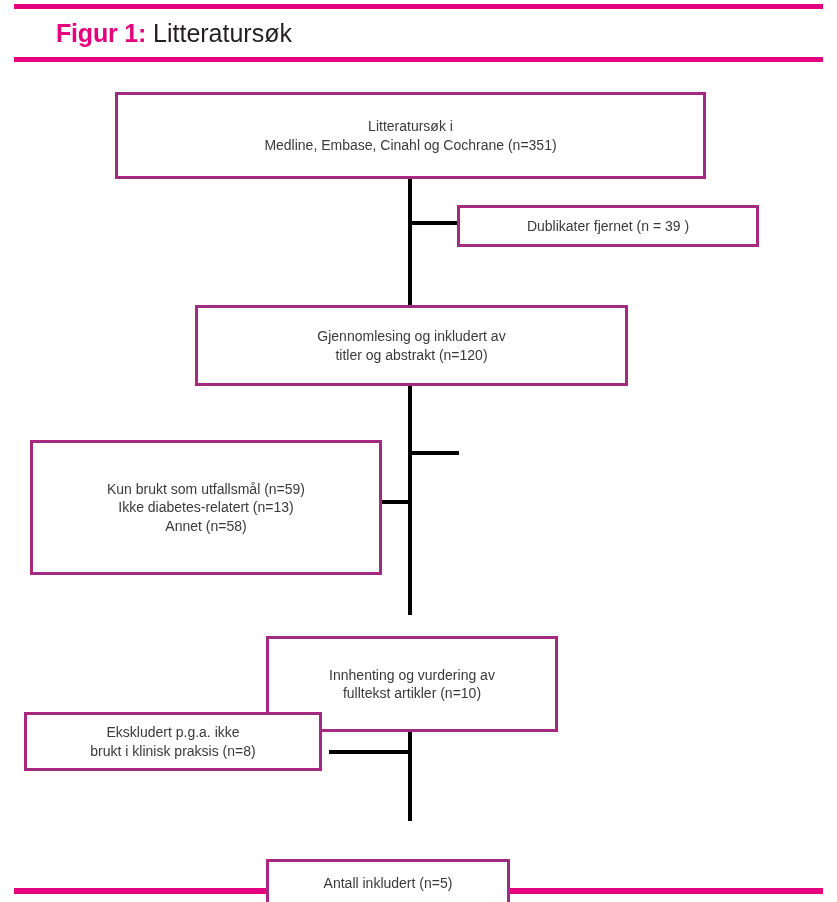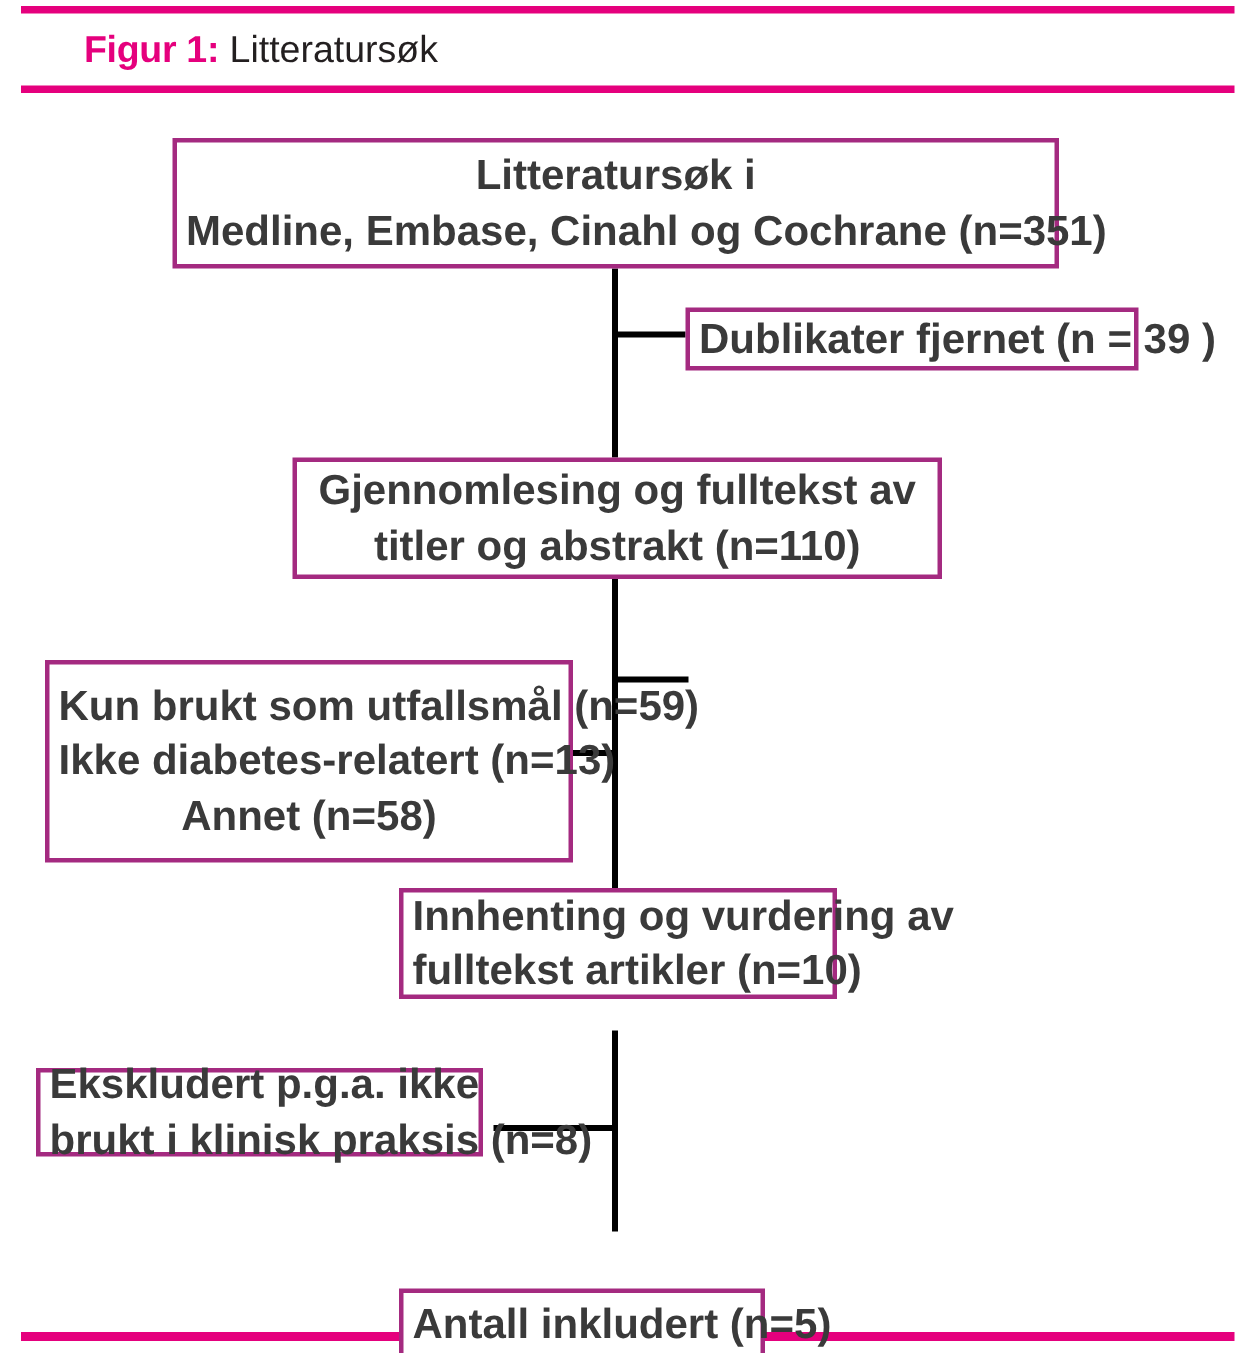--- a/index.html
+++ b/index.html
@@ -57,24 +57,23 @@
   .node {
     position: absolute;
     box-sizing: border-box;
     border: 3px solid #a42a80;
     background: #ffffff;
     display: flex;
     align-items: center;
     justify-content: center;
     text-align: center;
     color: #3a3a3a;
-    font-size: 28px;
+    font-size: 14px;
     line-height: 1.30;
     z-index: 3;
-    font-weight: bold;
   }
   .node .lines { width: 100%; padding: 0 6px; box-sizing: border-box; }
   .node .lines > span { display: block; white-space: nowrap; }
 
   
   .conn {
     position: absolute;
     background: #000000;
     z-index: 1;
   }
@@ -112,35 +111,35 @@
   </div>
 
   <div class="node" style="left:457px; top:205px; width:302px; height:42px;">
     <div class="lines">
       <span>Dublikater fjernet (n = 39 )</span>
     </div>
   </div>
 
   <div class="node" style="left:195px; top:305px; width:433px; height:81px;">
     <div class="lines">
-      <span>Gjennomlesing og fulltekst av</span>
-      <span>titler og abstrakt (n=110)</span>
+      <span>Gjennomlesing og inkludert av</span>
+      <span>titler og abstrakt (n=120)</span>
     </div>
   </div>
 
 
   <div class="node" style="left:30px; top:440px; width:352px; height:135px;">
     <div class="lines">
       <span>Kun brukt som utfallsmål (n=59)</span>
       <span>Ikke diabetes-relatert (n=13)</span>
       <span>Annet (n=58)</span>
     </div>
   </div>
 
-  <div class="node" style="left:266px; top:592px; width:292px; height:74px;text-align:right;">
+  <div class="node" style="left:266px; top:636px; width:292px; height:96px;">
     <div class="lines">
       <span>Innhenting og vurdering av</span>
       <span>fulltekst artikler (n=10)</span>
     </div>
   </div>
 
   <div class="node" style="left:24px; top:712px; width:298px; height:59px;">
     <div class="lines">
       <span>Ekskludert p.g.a. ikke</span>
       <span>brukt i klinisk praksis (n=8)</span>

